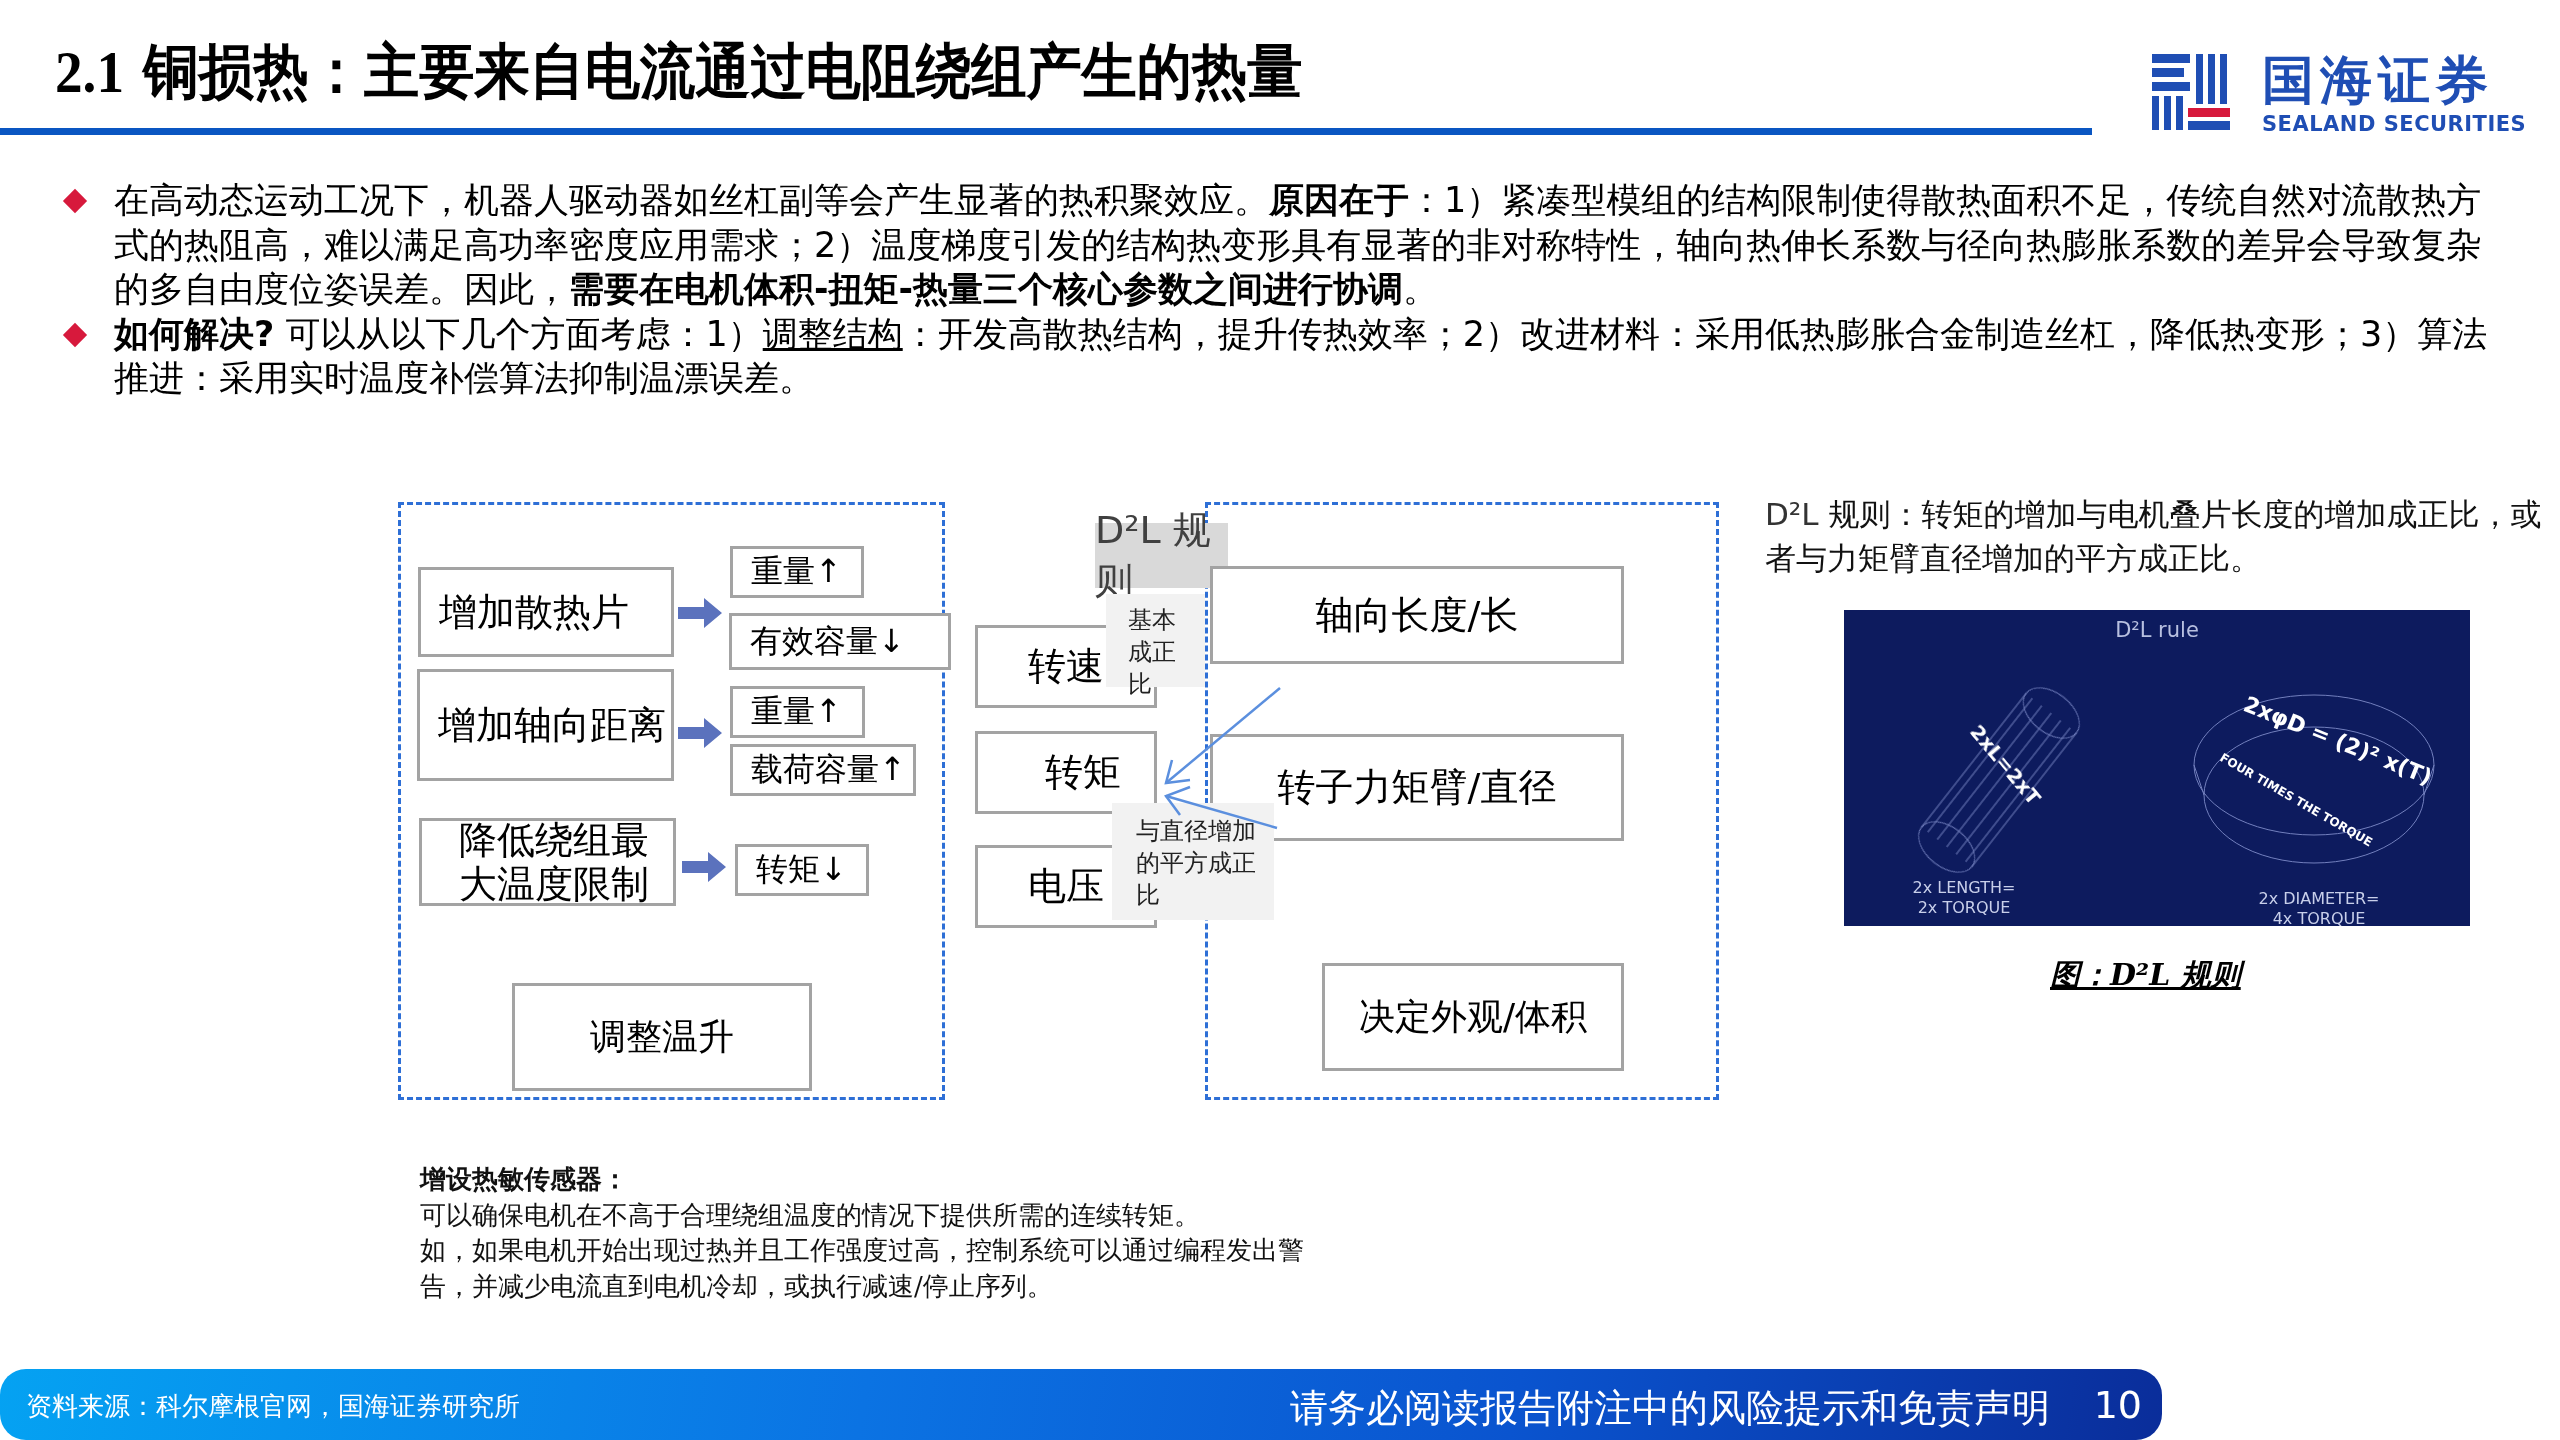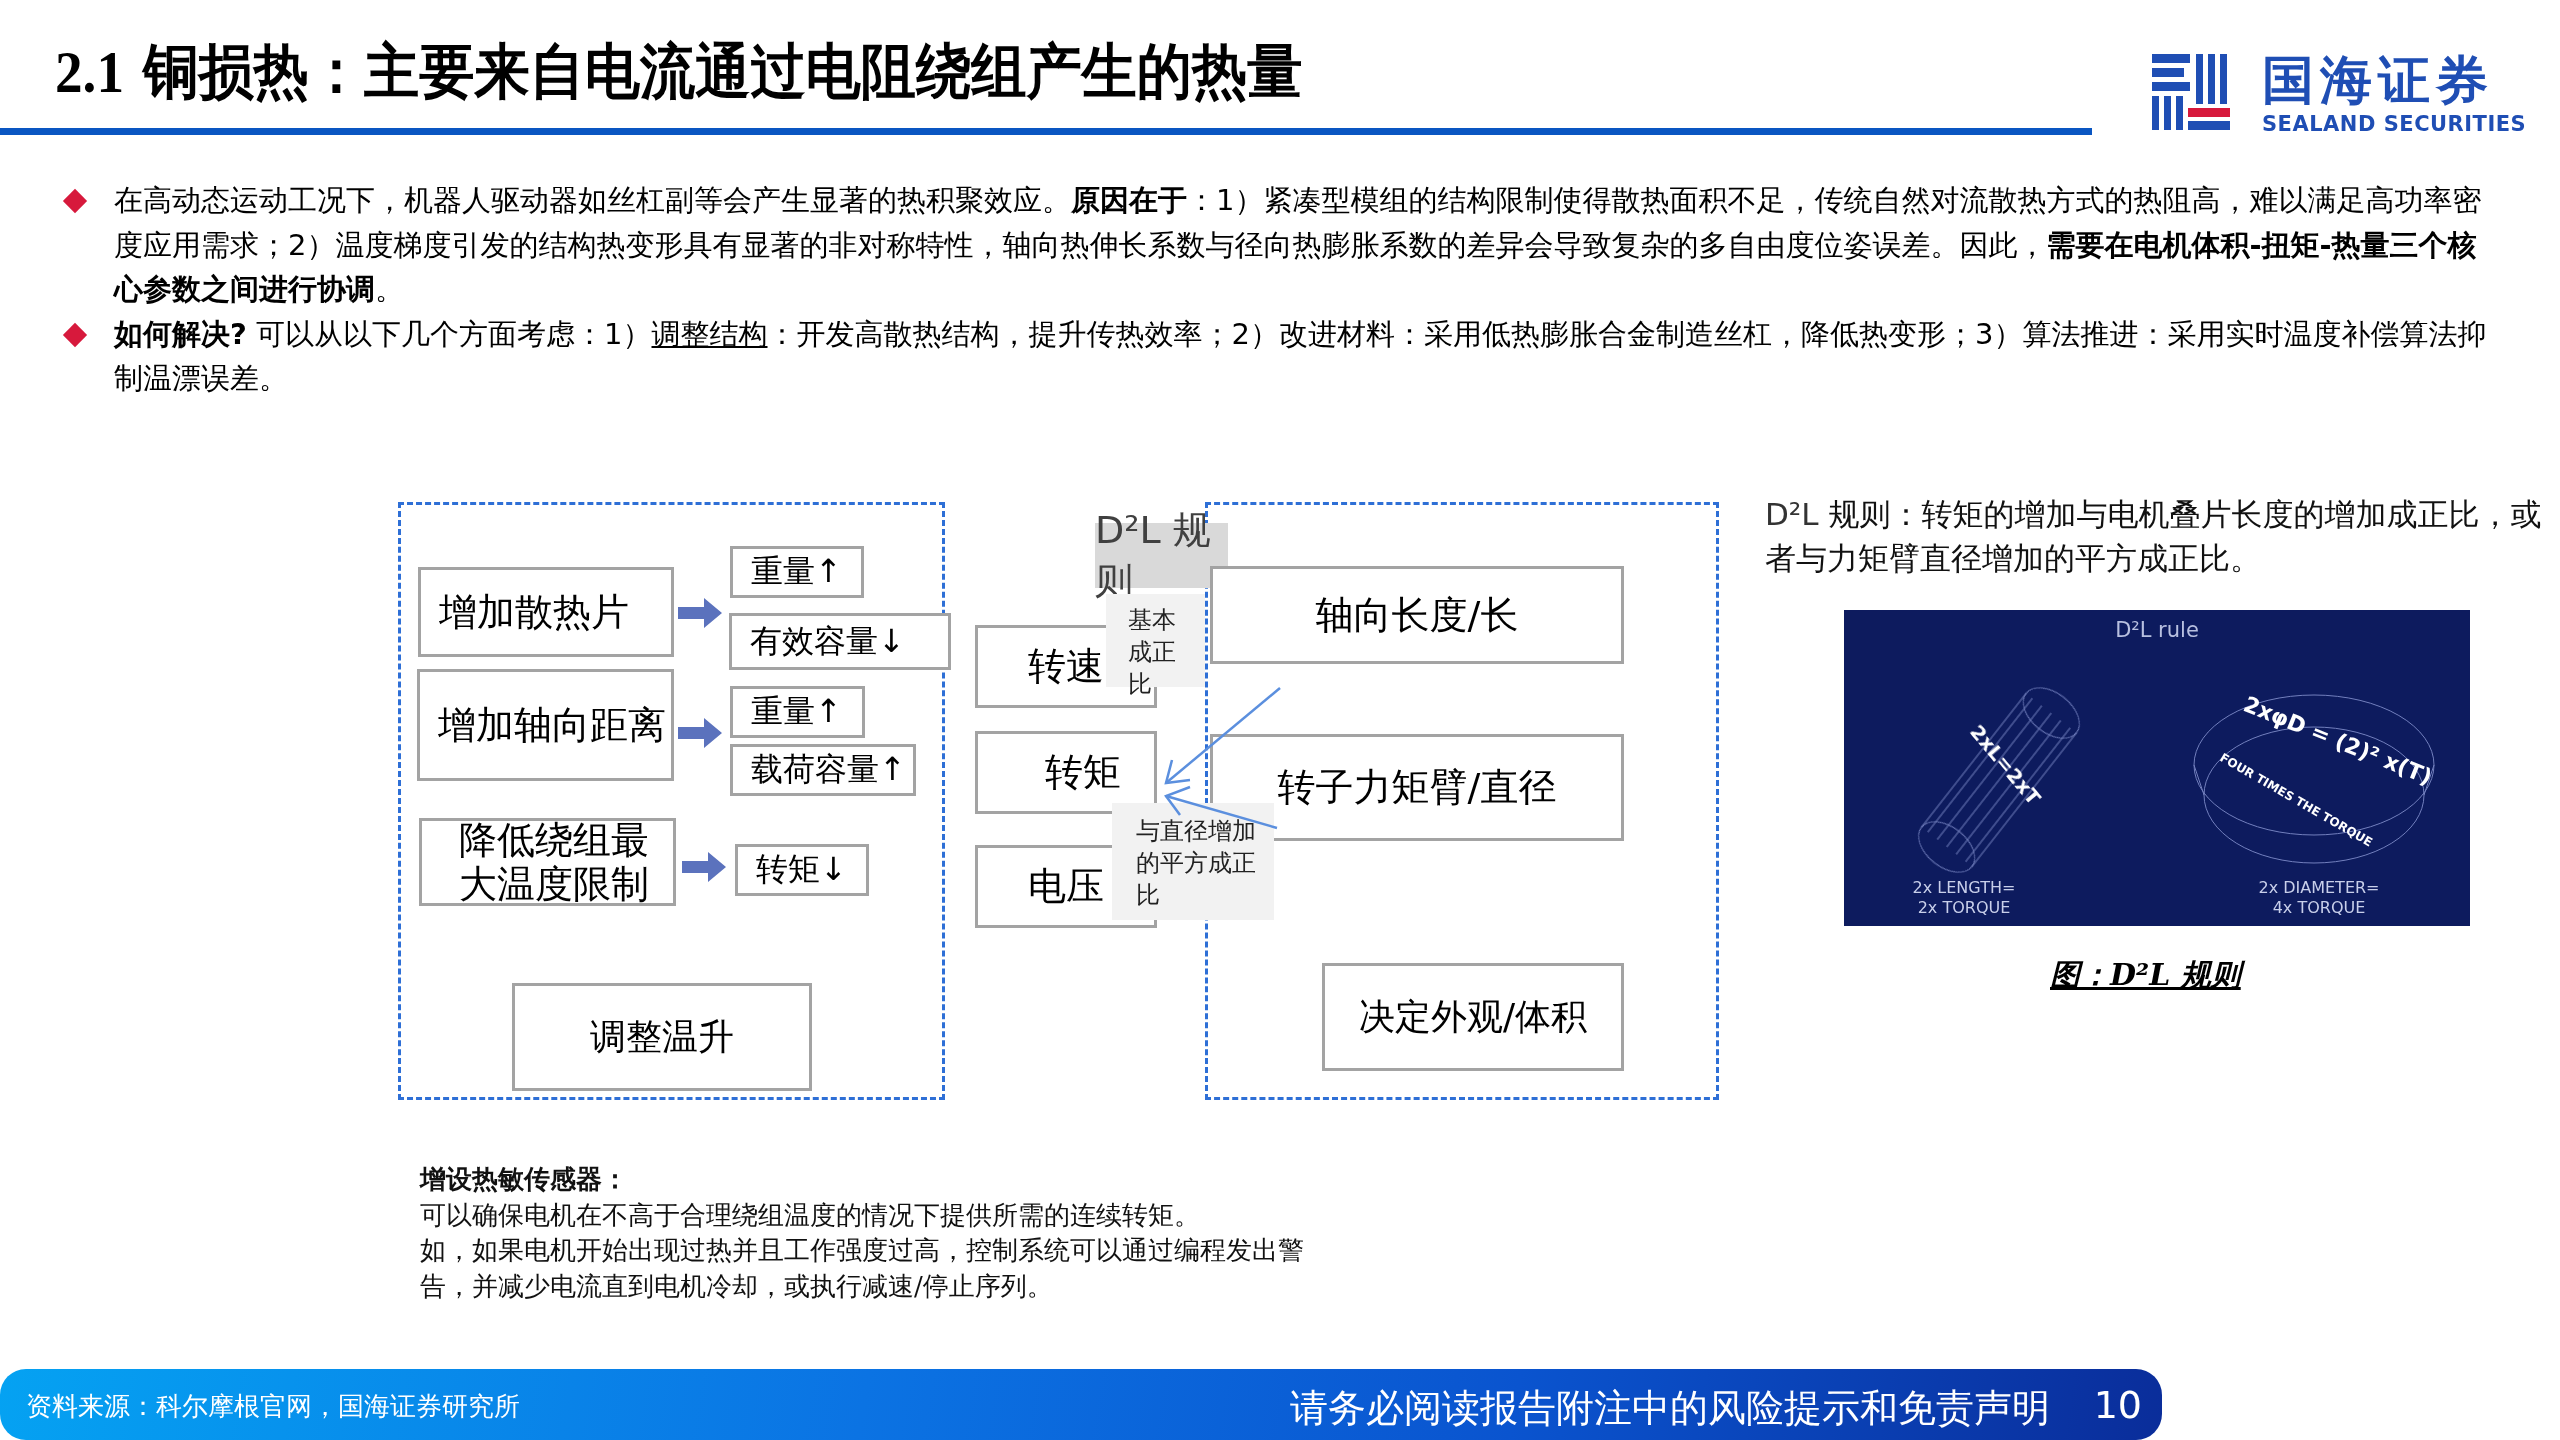--- a/index.html
+++ b/index.html
@@ -13,21 +13,21 @@
     left:55px; top:32px; font-size:60px; font-weight:bold; letter-spacing:0px;
     font-family:"DejaVu Sans",sans-serif; color:#000; white-space:nowrap;
     transform:scaleX(0.92); transform-origin:left top;
   }
   .title .num { font-family:"Liberation Serif","DejaVu Serif",serif; }
   .rule { left:0; top:128px; width:2092px; height:7px; background:#0a56c2; }
   .logo { left:2150px; top:32px; width:360px; height:110px; }
   .logo-mark { position:absolute; left:0; top:18px; width:82px; height:82px; }
   .logo-cn { position:absolute; left:112px; top:14px; font-size:52px; font-weight:bold; color:#1f4eb4; letter-spacing:6px; white-space:nowrap; }
   .logo-en { position:absolute; left:112px; top:80px; font-size:21px; font-weight:bold; color:#1f4eb4; white-space:nowrap; letter-spacing:0.5px;}
-  .bullets { left:60px; top:178px; width:2440px; font-size:29px; line-height:44.5px; }
+  .bullets { left:60px; top:178px; width:2440px; font-size:35px; line-height:44.5px; }
   .bullet { position:relative; padding-left:54px; }
   .bullet .dia {
     position:absolute; left:4px; top:12px; width:22px; height:22px; background:#d7193c;
     transform:rotate(45deg) scale(0.78);
   }
   .bold { font-weight:bold; }
   .ul { text-decoration:underline; }
   .dash-box { border:3px dashed #2e6fd6; box-sizing:border-box; }
   .box {
     position:absolute; border:3px solid #a3a3a3; box-sizing:border-box; background:#fff;
@@ -207,21 +207,21 @@
       <path d="M350 155 L360 185 M590 155 L580 185"></path>
     </g>
     <text x="125" y="122" fill="#ffffff" font-size="20" font-weight="bold" font-family="DejaVu Sans, sans-serif" transform="rotate(50 125 122)">2xL=2xT</text>
     <text x="398" y="100" fill="#ffffff" font-size="22" font-weight="bold" font-family="DejaVu Sans, sans-serif" transform="rotate(22 398 100)">2xφD = (2)² x(T)</text>
     <text x="375" y="150" fill="#ffffff" font-size="12" font-weight="bold" font-family="DejaVu Sans, sans-serif" transform="rotate(30 375 150)">FOUR TIMES THE TORQUE</text>
   </svg>
   <div class="img-cap" style="left:60px; top:268px; width:120px;">
     <div>2x LENGTH=</div>
     <div>2x TORQUE</div>
   </div>
-  <div class="img-cap" style="left:400px; top:268px; width:150px;">
+  <div class="img-cap" style="left:400px; top:279px; width:150px;">
     <div>2x DIAMETER=</div>
     <div>4x TORQUE</div>
   </div>
 </div>
 
 <div class="abs fig-cap">图：D²L 规则</div>
 
 <div class="abs sensor">
   <div class="head">增设热敏传感器：</div>
   <div>可以确保电机在不高于合理绕组温度的情况下提供所需的连续转矩。</div>

